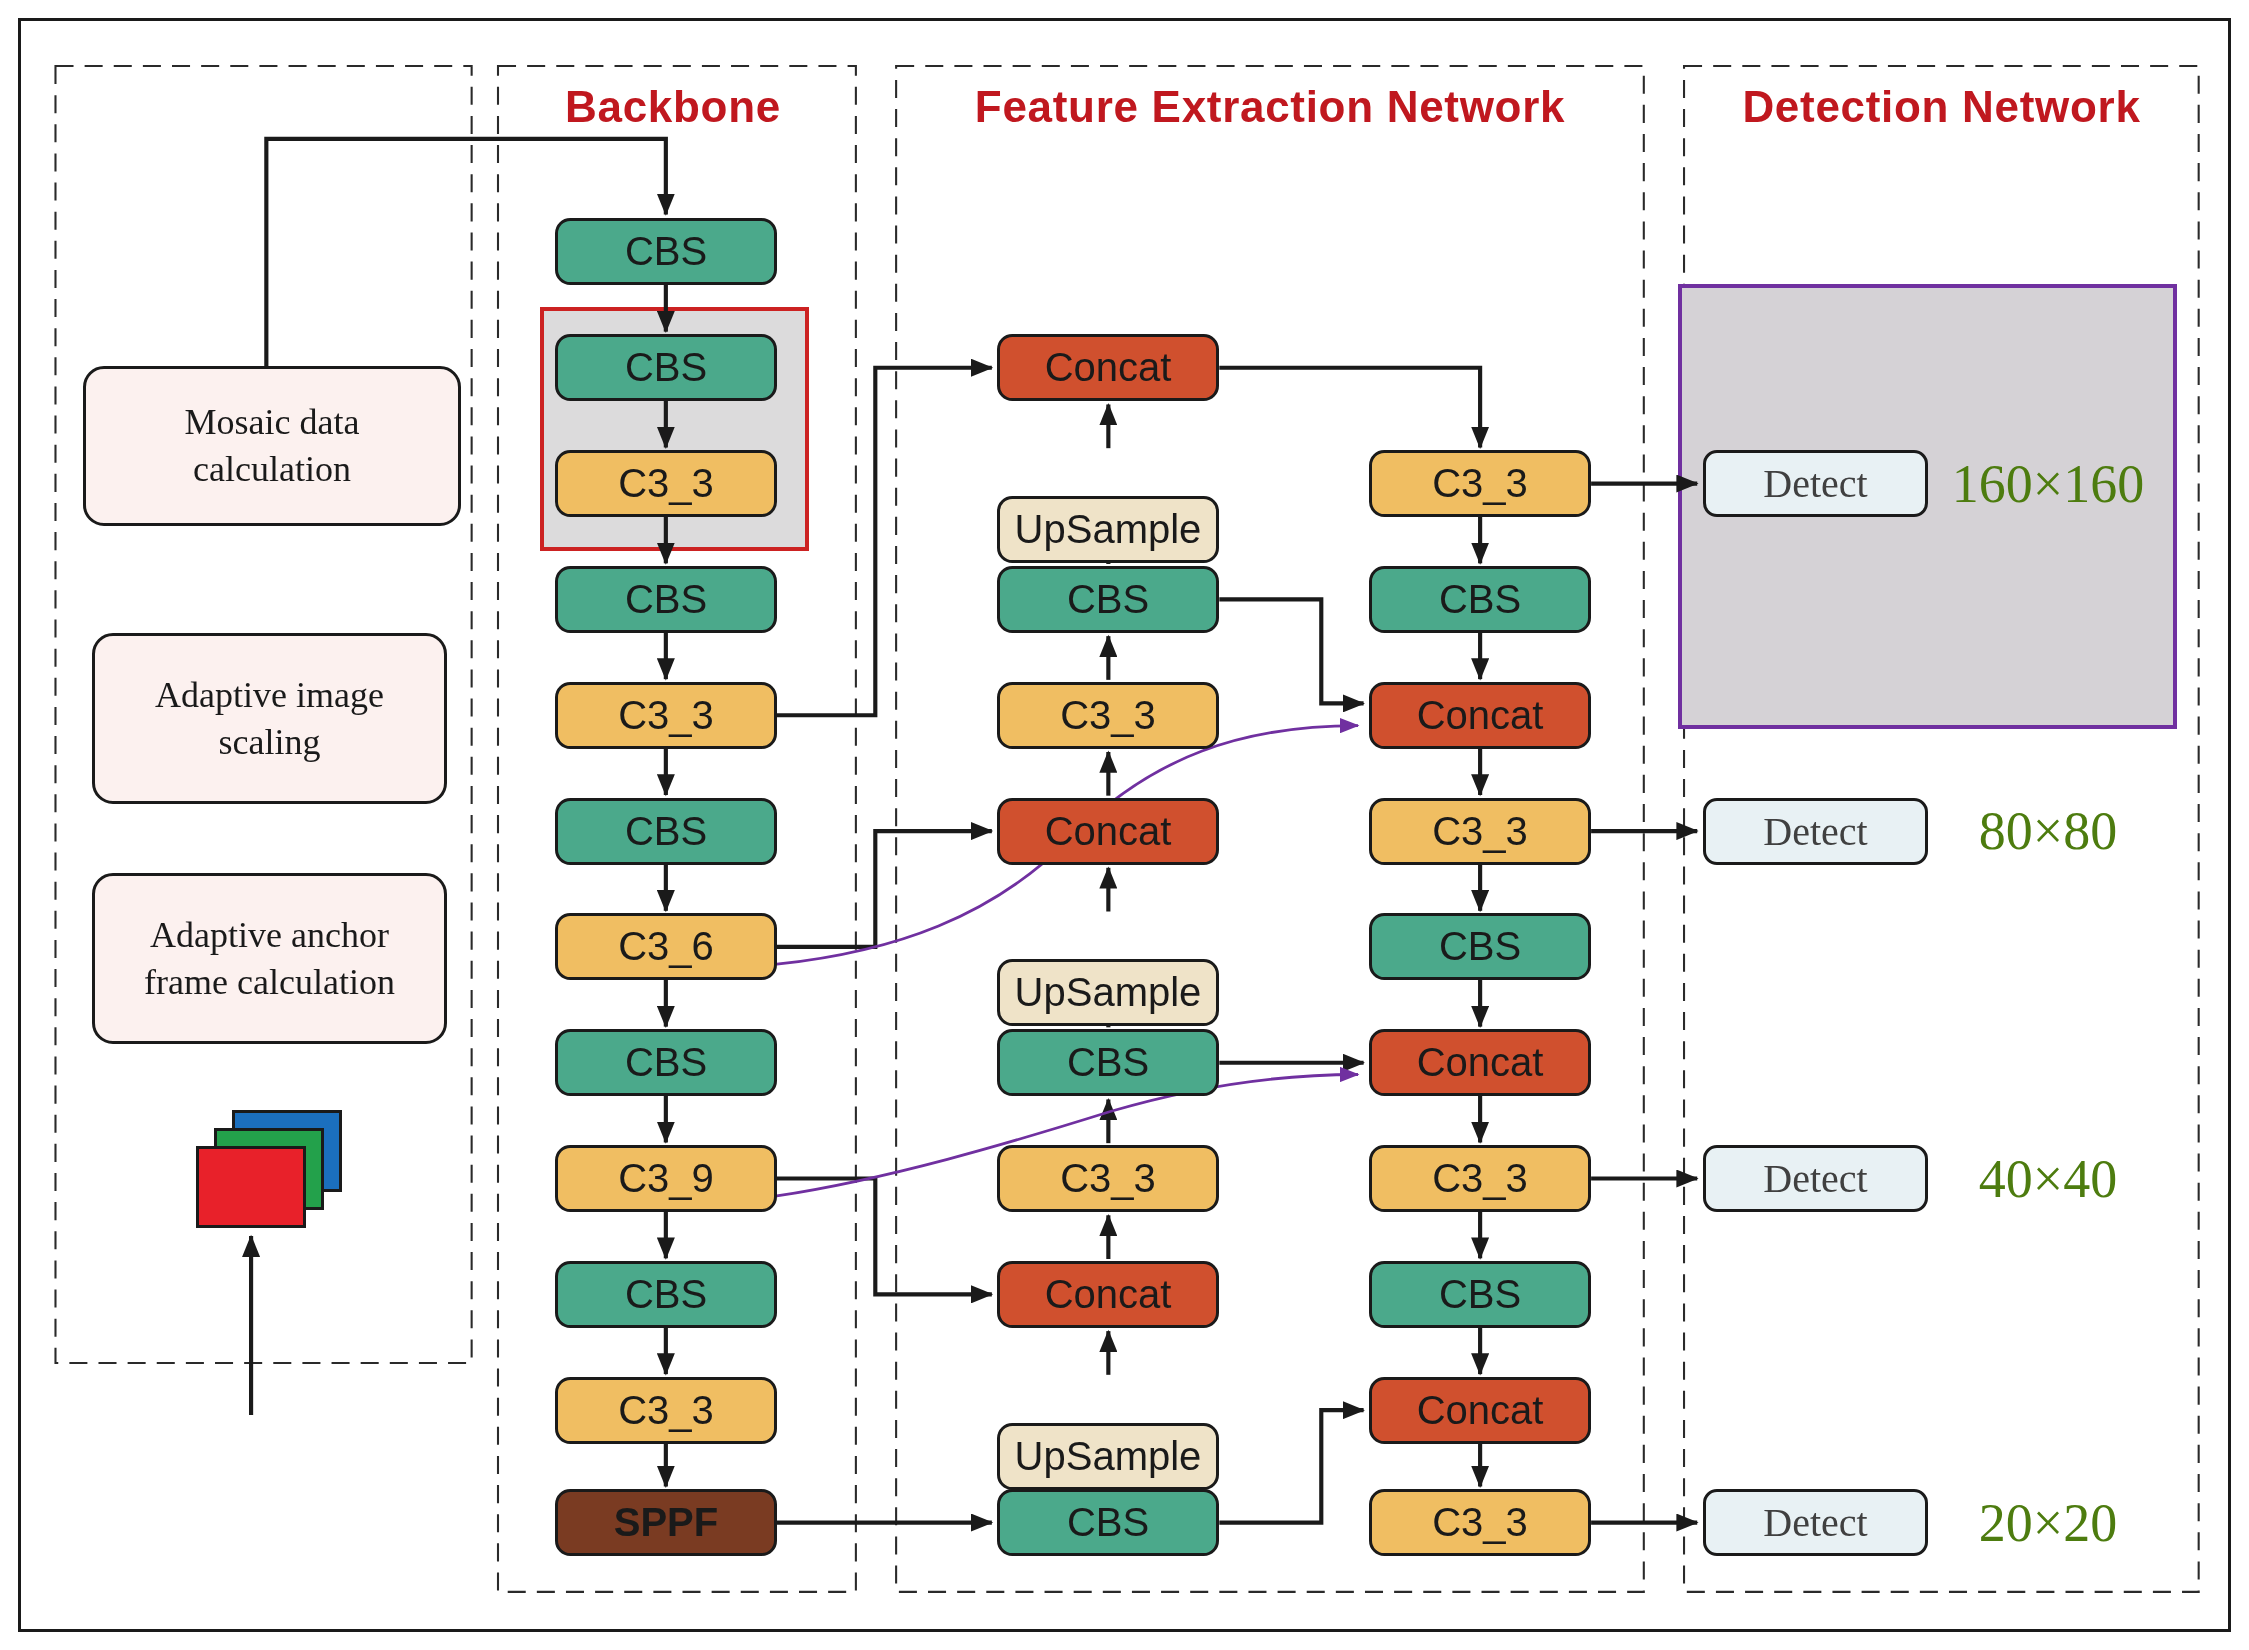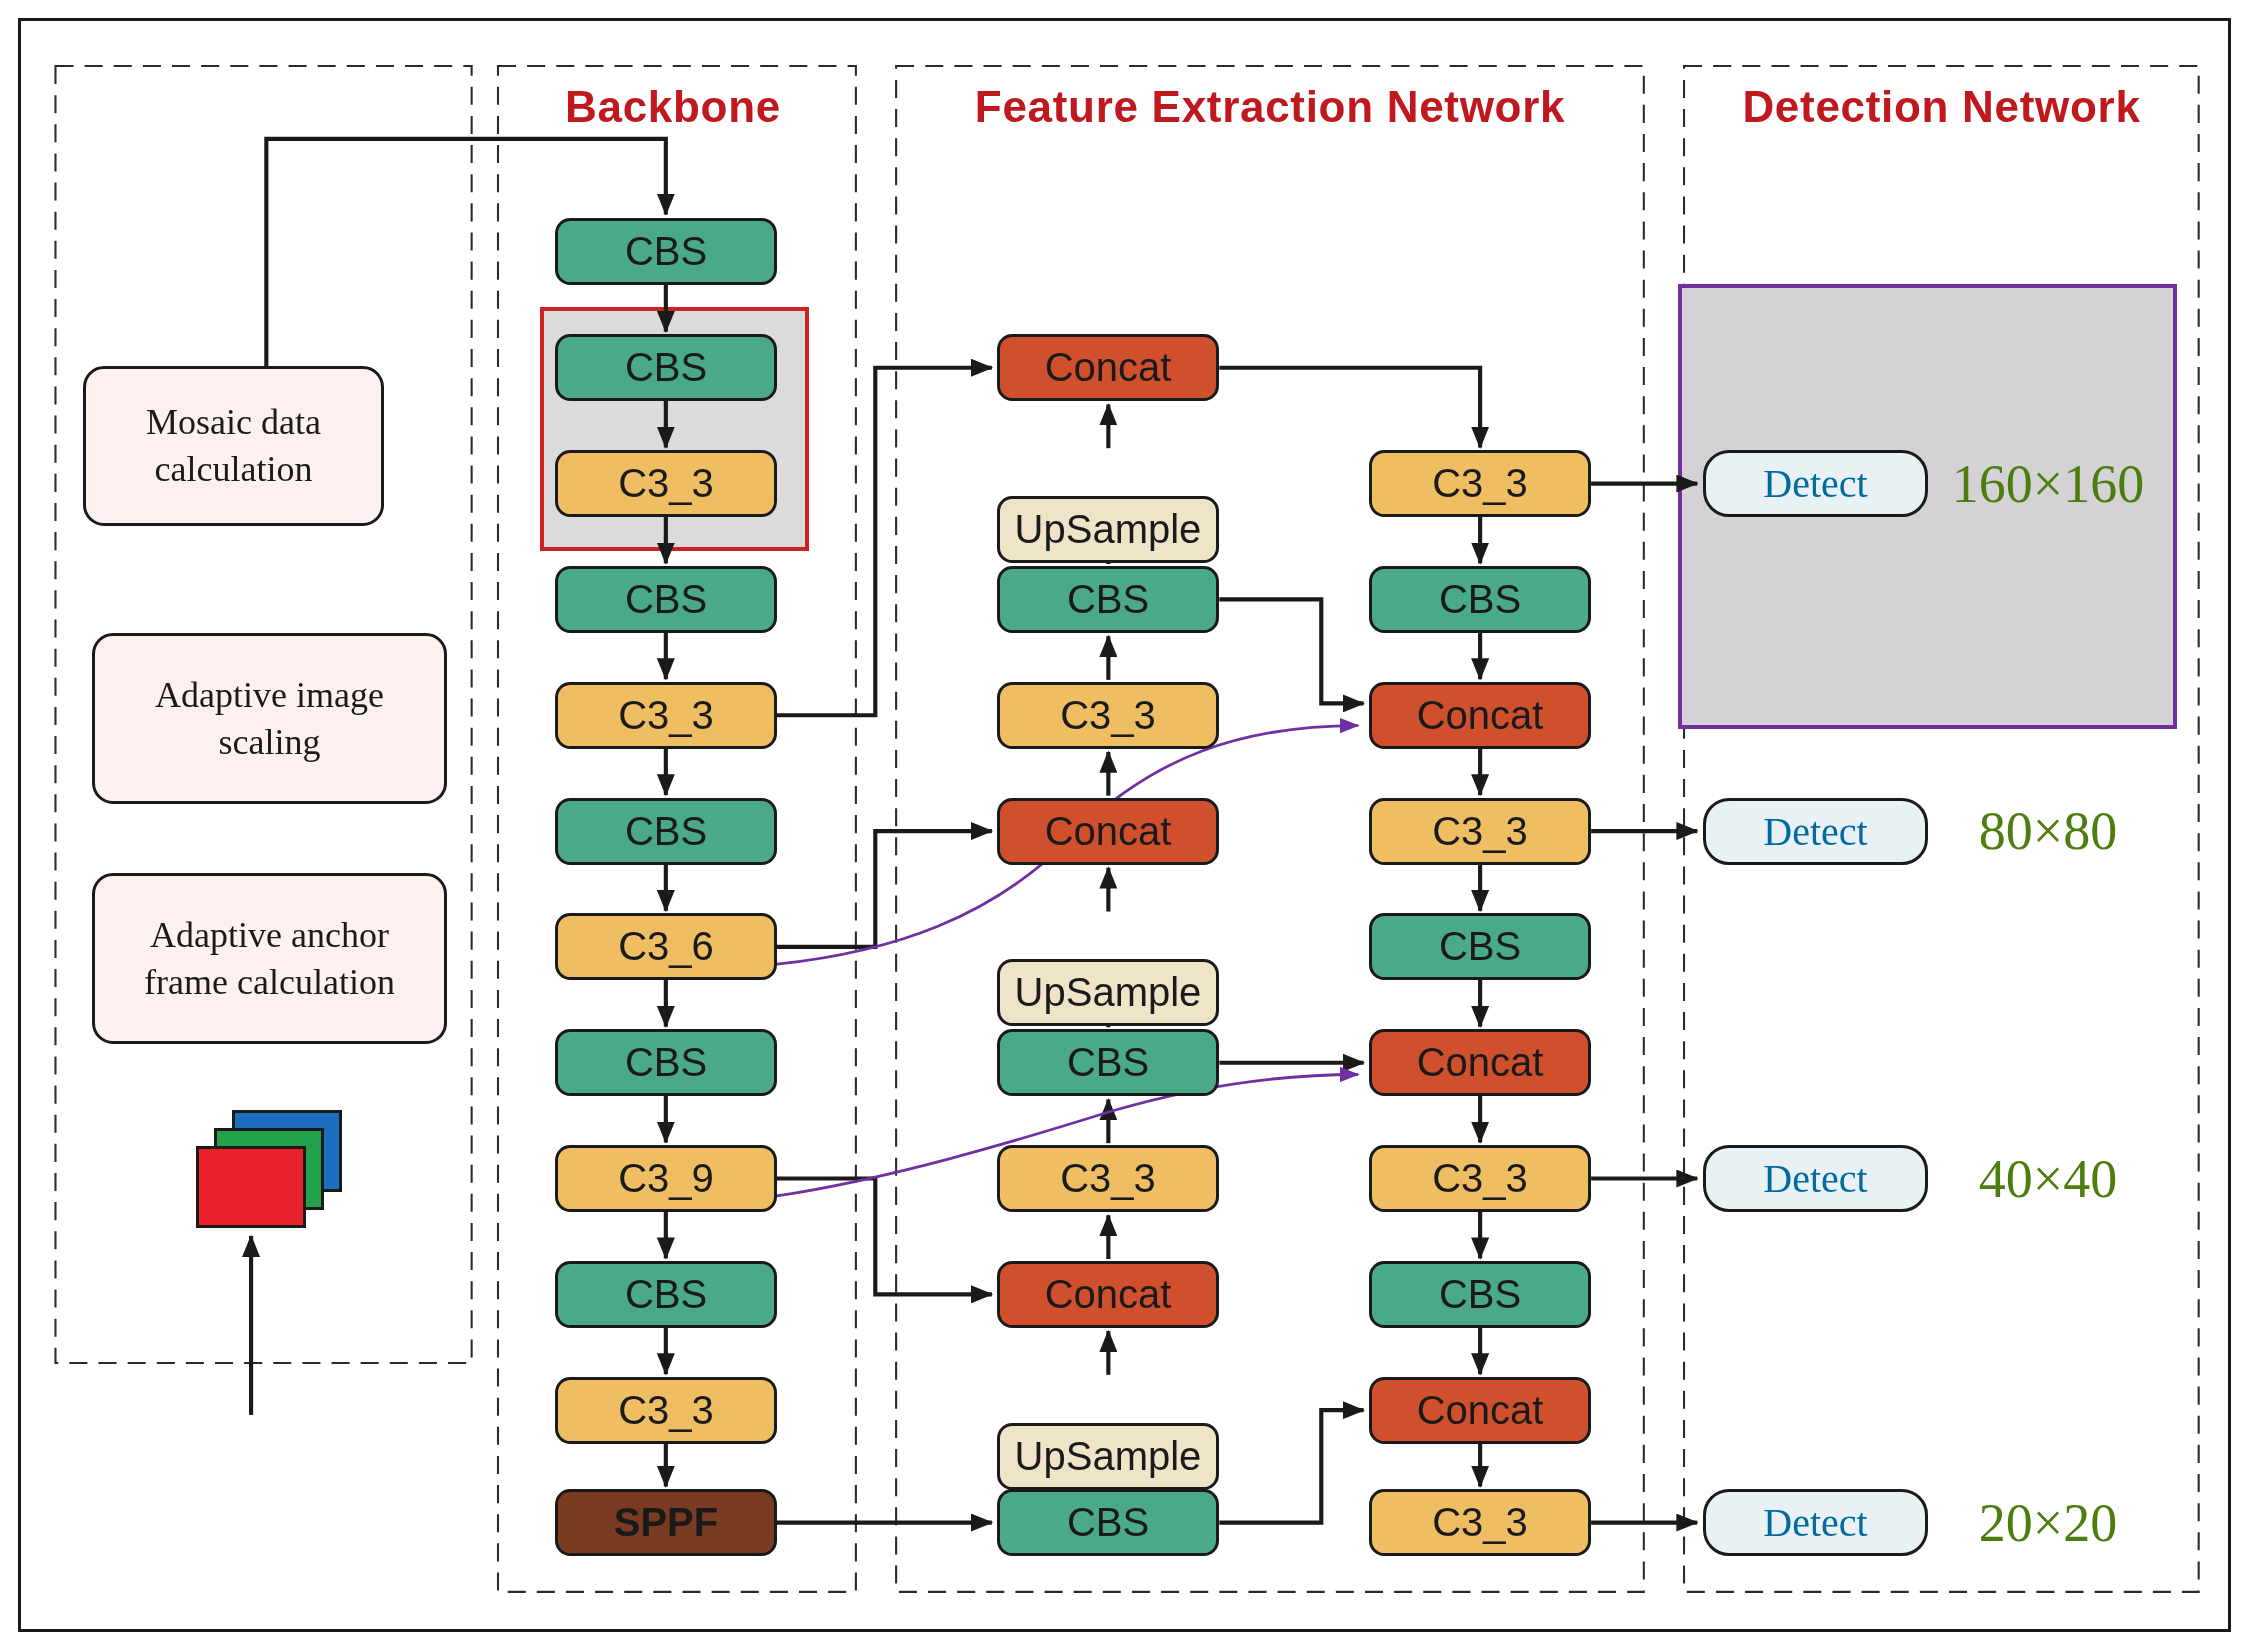--- a/index.html
+++ b/index.html
@@ -15,23 +15,23 @@
   .node{position:absolute;width:222px;height:67px;box-sizing:border-box;
         border:3.5px solid #1a1a1a;border-radius:15.3px;display:flex;
         align-items:center;justify-content:center;
         font-size:40px;color:#1a1a1a;}
   .n-cbs{background:#4ba98b;}
   .n-c3{background:#f0be62;}
   .n-concat{background:#d0502e;}
   .n-up{background:#efe3c8;margin-top:46px;}
   .n-sppf{background:#7a3b22;}
   .n-detect{position:absolute;width:225px;height:67px;box-sizing:border-box;
-        border:3.5px solid #1a1a1a;border-radius:26px;display:flex;
+        border:3.5px solid #1a1a1a;border-radius:14px;display:flex;
         align-items:center;justify-content:center;background:#e8f1f4;
-        font-family:"Liberation Serif",serif;font-size:40px;color:#0369a1;}
+        font-family:"Liberation Serif",serif;font-size:40px;color:#404040;}
 
   .pink-box{position:absolute;box-sizing:border-box;background:#fcf1ef;
         border:3.5px solid #1a1a1a;border-radius:21px;display:flex;flex-direction:column;
         align-items:center;justify-content:center;
         font-family:"Liberation Serif",serif;font-size:36px;color:#1a1a1a;line-height:1.3;}
 
   .red-group{position:absolute;left:540px;top:307px;width:269px;height:244px;
         background:#dcdbdc;border:4.2px solid #cc2222;box-sizing:border-box;}
   .gray-group{position:absolute;left:1678px;top:284px;width:499px;height:445px;
         background:#d5d2d6;border:4.9px solid #7030a0;box-sizing:border-box;}
@@ -127,21 +127,21 @@
     <path d="M2294,2195 L2447,2195" fill="none" stroke="#1a1a1a" stroke-width="6" marker-end="url(#ah)"></path>
 
     <path d="M1120,1390 C1290,1372 1430,1322 1545,1207 C1662,1090 1792,1046 1958,1046" fill="none" stroke="#7030a0" stroke-width="4" marker-end="url(#ahp)"></path>
     <path d="M1120,1724 C1280,1700 1455,1648 1602,1602 C1752,1558 1872,1549 1958,1549" fill="none" stroke="#7030a0" stroke-width="4" marker-end="url(#ahp)"></path>
   </svg>
 
   <div class="section-title" style="left:494px;top:82px;width:358px;">Backbone</div>
   <div class="section-title" style="left:896px;top:82px;width:748px;">Feature Extraction Network</div>
   <div class="section-title" style="left:1684px;top:82px;width:515px;">Detection Network</div>
 
-  <div class="pink-box" style="left:83px;top:366px;width:301px;height:160px;">
+  <div class="pink-box" style="left:83px;top:366px;width:378px;height:160px;">
     <span>Mosaic data</span>
     <span>calculation</span>
   </div>
   <div class="pink-box" style="left:92px;top:633px;width:355px;height:171px;">
     <span>Adaptive image</span>
     <span>scaling</span>
   </div>
   <div class="pink-box" style="left:92px;top:873px;width:355px;height:171px;">
     <span>Adaptive anchor</span>
     <span>frame calculation</span>

